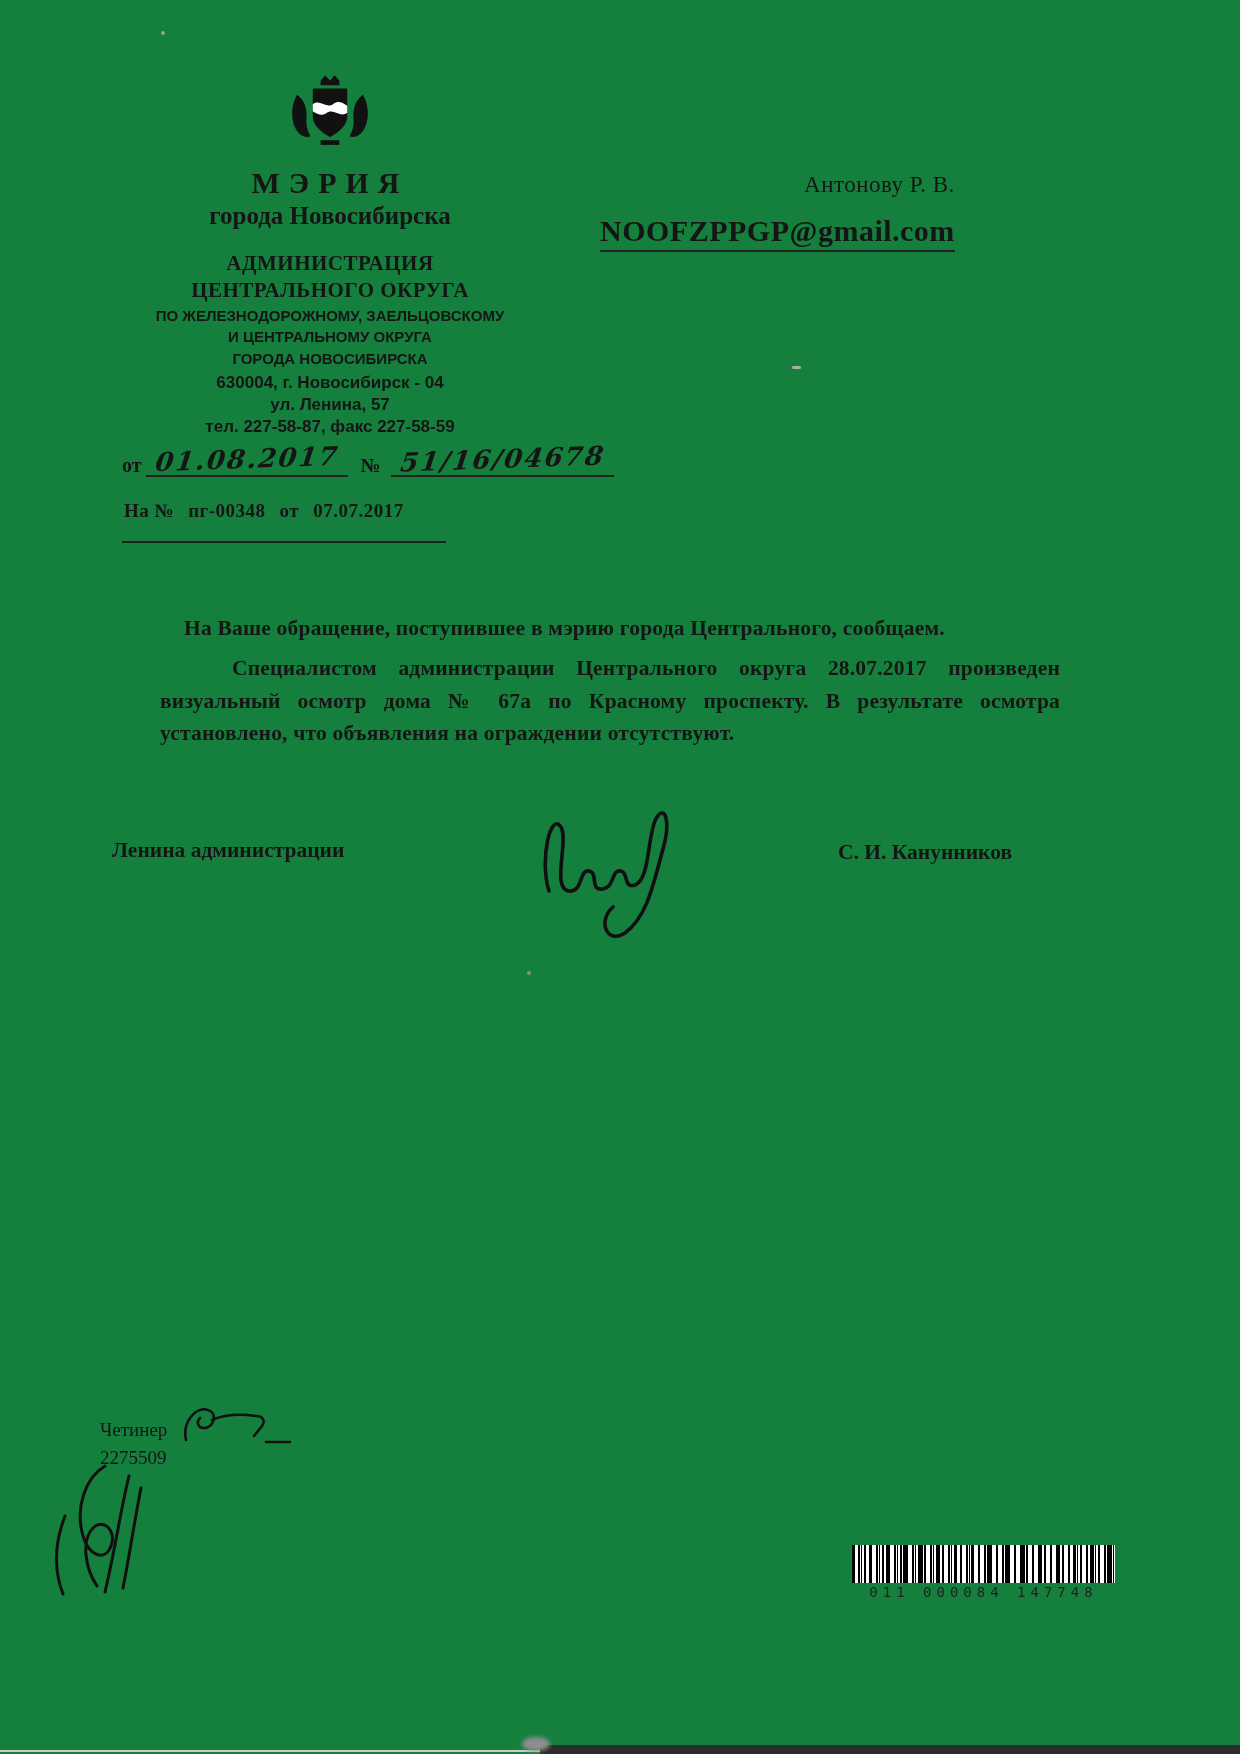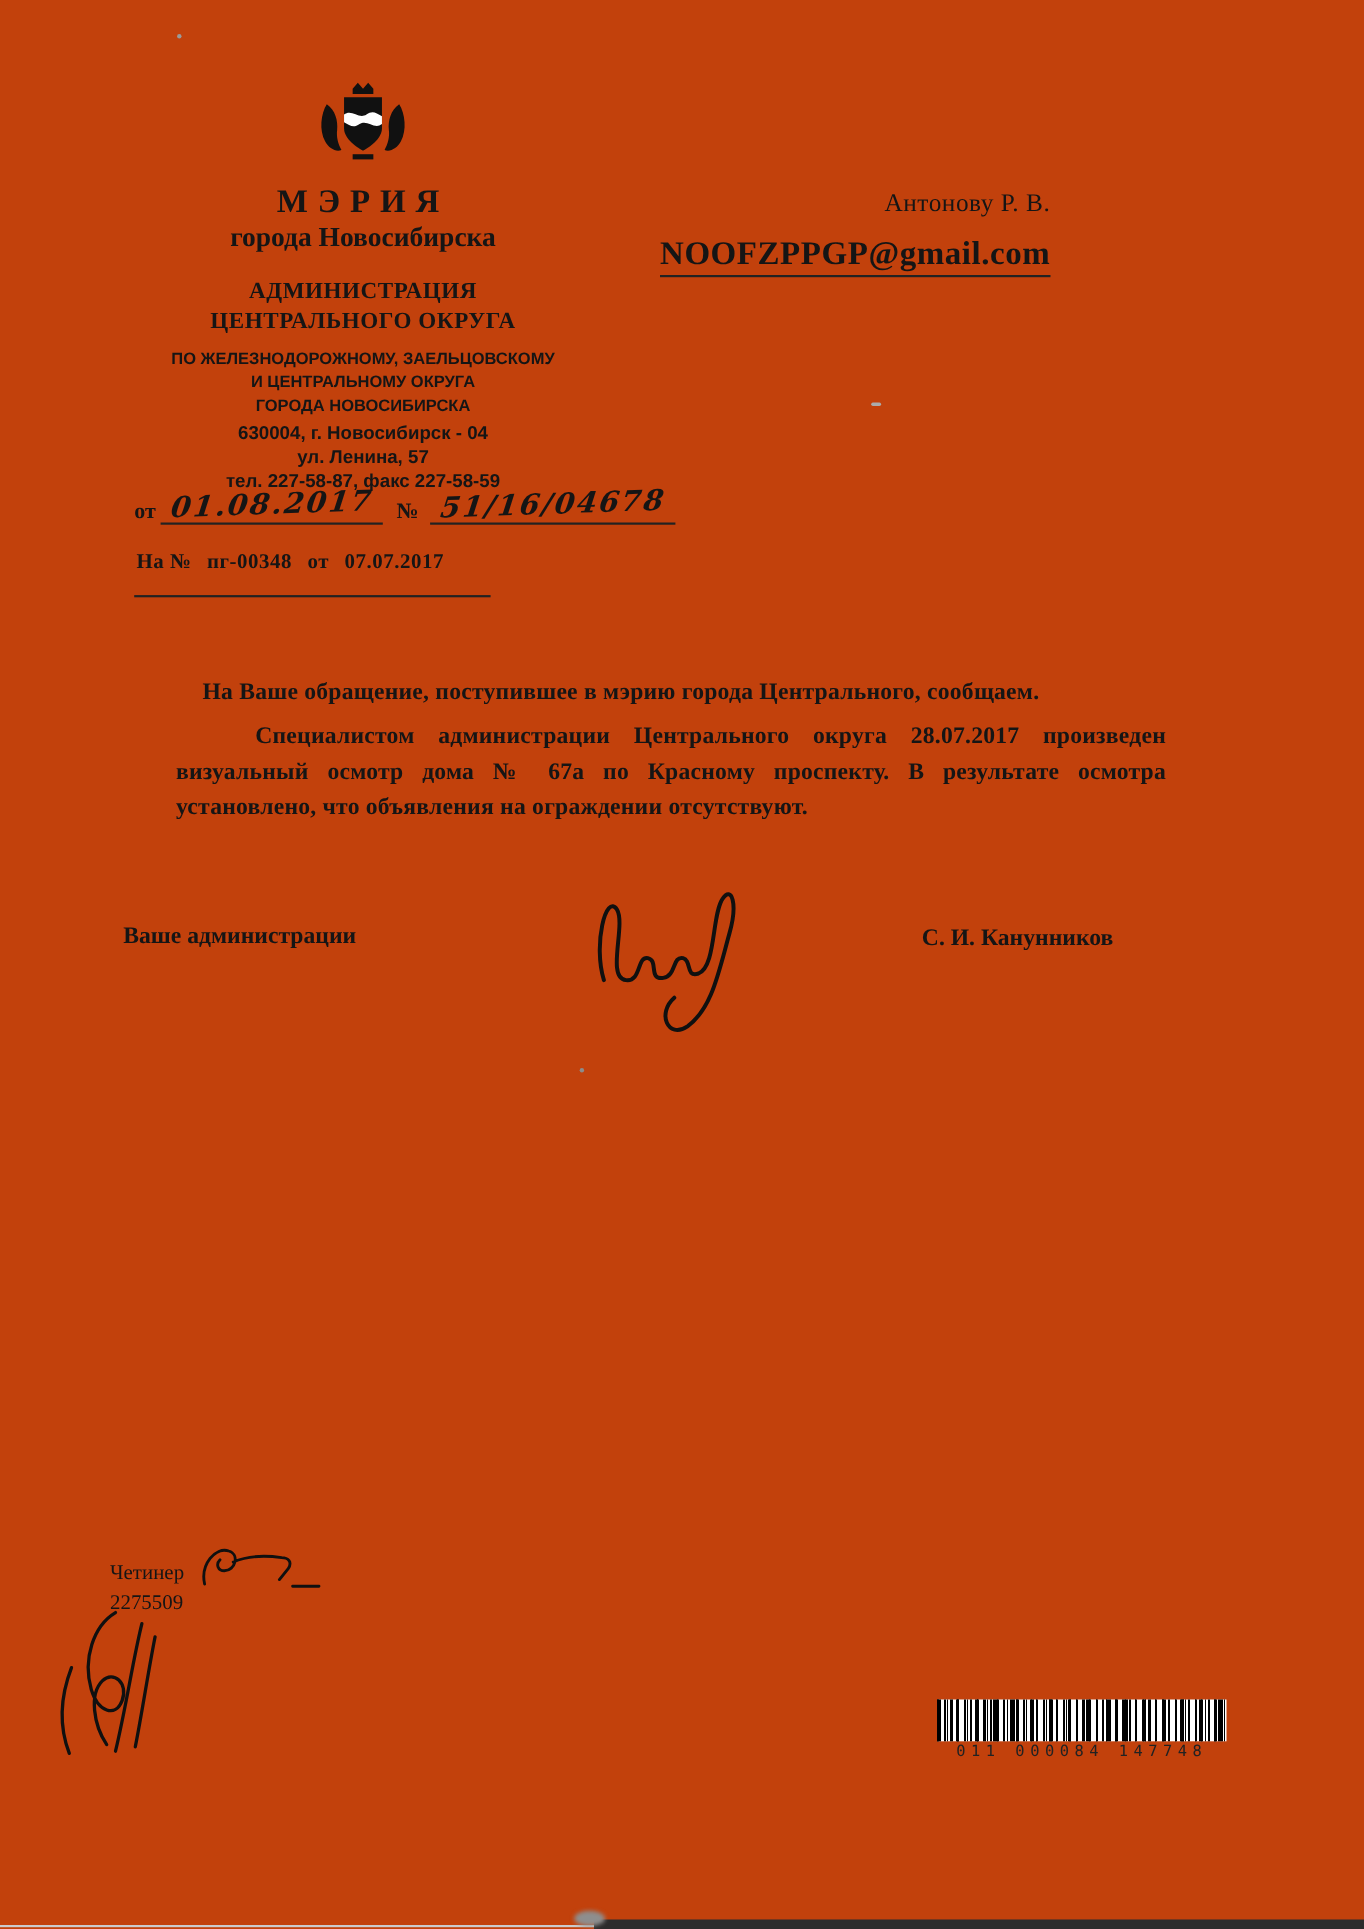--- a/index.html
+++ b/index.html
@@ -1,30 +1,30 @@
 <!DOCTYPE html>
 <html><head>
 <meta charset="utf-8">
 <style>
   * { margin:0; padding:0; box-sizing:border-box; }
   html,body { background:#ffffff; }
   .page {
     position:relative; width:1240px; height:1754px; margin:0 auto;
-    background:#c2410c; overflow:hidden;
+    background:#15803d; overflow:hidden;
     font-family:"Liberation Serif", serif; color:#151515;
   }
 
   
   .letterhead { position:absolute; left:95px; top:70px; width:470px; text-align:center; }
   .coat-of-arms { display:inline-block; }
   .org-title1 { font-size:30px; font-weight:bold; letter-spacing:9px; margin-top:8px; }
   .org-title2 { font-size:25px; font-weight:bold; margin-top:2px; }
   .admin-line { font-size:21px; font-weight:bold; letter-spacing:0.5px; line-height:1.3; }
   .admin-block { margin-top:20px; }
-  .districts-block { margin-top:10px; font-family:"Liberation Sans", sans-serif; }
+  .districts-block { font-family:"Liberation Sans", sans-serif; }
   .district-line { font-size:15px; font-weight:bold; line-height:1.45; }
   .addr-block { font-family:"Liberation Sans", sans-serif; margin-top:2px; }
   .addr-line { font-size:17px; font-weight:bold; line-height:1.3; }
 
   
   .ref-out { position:absolute; left:122px; top:444px; white-space:nowrap; }
   .ref-label { font-size:20px; font-weight:bold; vertical-align:bottom; }
   .hw-slot { display:inline-block; border-bottom:2px solid #222; padding:0 10px 1px; vertical-align:bottom; }
   .slot-date { min-width:128px; margin-right:8px; }
   .slot-num  { min-width:168px; margin-left:6px; }
@@ -139,21 +139,21 @@
   <div class="recipient">
     <div class="recipient-name">Антонову Р. В.</div>
     <div class="recipient-email">NOOFZPPGP@gmail.com</div>
   </div>
 
   <div class="body-text">
     <p>На Ваше обращение, поступившее в мэрию города Центрального, сообщаем.</p>
     <p>Специалистом администрации Центрального округа 28.07.2017 произведен визуальный осмотр дома № 67а по Красному проспекту. В результате осмотра установлено, что объявления на ограждении отсутствуют.</p>
   </div>
 
-  <div class="sig-position">Ваше администрации</div>
+  <div class="sig-position">Ленина администрации</div>
   <span class="signature-svg">
     <svg viewBox="0 0 190 150" width="190" height="150" aria-hidden="true">
       <path d="M34 98 C 24 66, 36 18, 46 34 C 54 48, 36 96, 54 98 C 68 100, 64 76, 74 78 C 84 80, 74 98, 88 96 C 100 94, 96 76, 106 78 C 114 80, 108 96, 120 92 C 136 86, 132 38, 142 24 C 150 12, 156 28, 148 56 C 138 92, 132 124, 110 140 C 92 152, 82 128, 98 114" stroke="#101010" stroke-width="3.6" fill="none" stroke-linecap="round"></path>
     </svg>
   </span>
   <div class="sig-name">С. И. Канунников</div>
 
   <div class="executor">
     <div>Четинер</div>
     <div>2275509</div>

